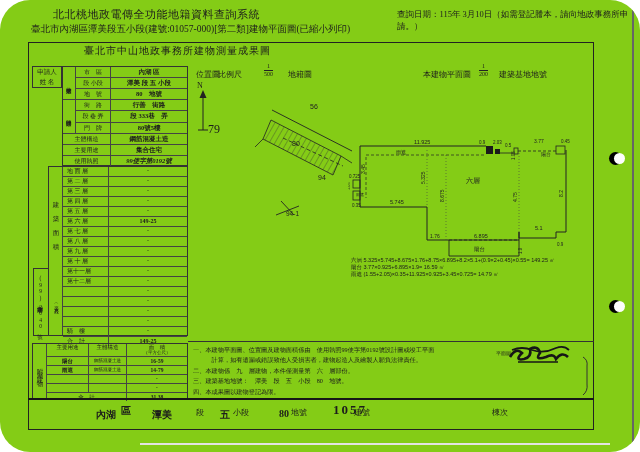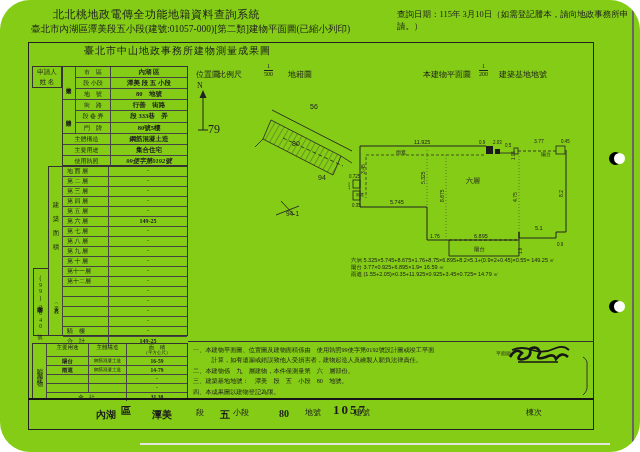--- a/index.html
+++ b/index.html
@@ -279,24 +279,24 @@
     <div>四、本成果圖以建物登記為限。</div>
   </div>
 
   <span class="a fv8" style="left:96px;top:408px">內湖</span>
   <span class="a" style="left:121px;top:404px;font-size:10px;font-weight:bold">區</span>
   <span class="a fv8" style="left:152px;top:408px">潭美</span>
   <span class="a fl8" style="left:196px;top:407px">段</span>
   <span class="a fv8" style="left:220px;top:408px">五</span>
   <span class="a fl8" style="left:233px;top:407px">小段</span>
   <span class="a fv8" style="left:279px;top:408px">80</span>
-  <span class="a fl8" style="left:305px;top:407px">地號</span>
+  <span class="a fl8" style="left:291px;top:407px">地號</span>
   <span class="a big-no" style="left:333px;top:402px">1057</span>
   <span class="a fl8" style="left:354px;top:407px">建號</span>
-  <span class="a fl8" style="left:526px;top:407px">棟次</span>
+  <span class="a fl8" style="left:492px;top:407px">棟次</span>
 
   <span class="a map-hd" style="left:196px;top:69px">位置圖</span>
   <span class="a map-hd" style="left:218px;top:69px">比例尺</span>
   <span class="a frac" style="left:264px;top:63px">
     <i class="num" style="font-style:normal">1</i><i style="font-style:normal">500</i>
   </span>
   <span class="a map-hd" style="left:288px;top:69px">地籍圖</span>
 
   <span class="a" style="left:197px;top:81px;font-size:8px">N</span>
   <svg class="a" style="left:197px;top:90px" width="14" height="42" viewBox="0 0 14 42">

